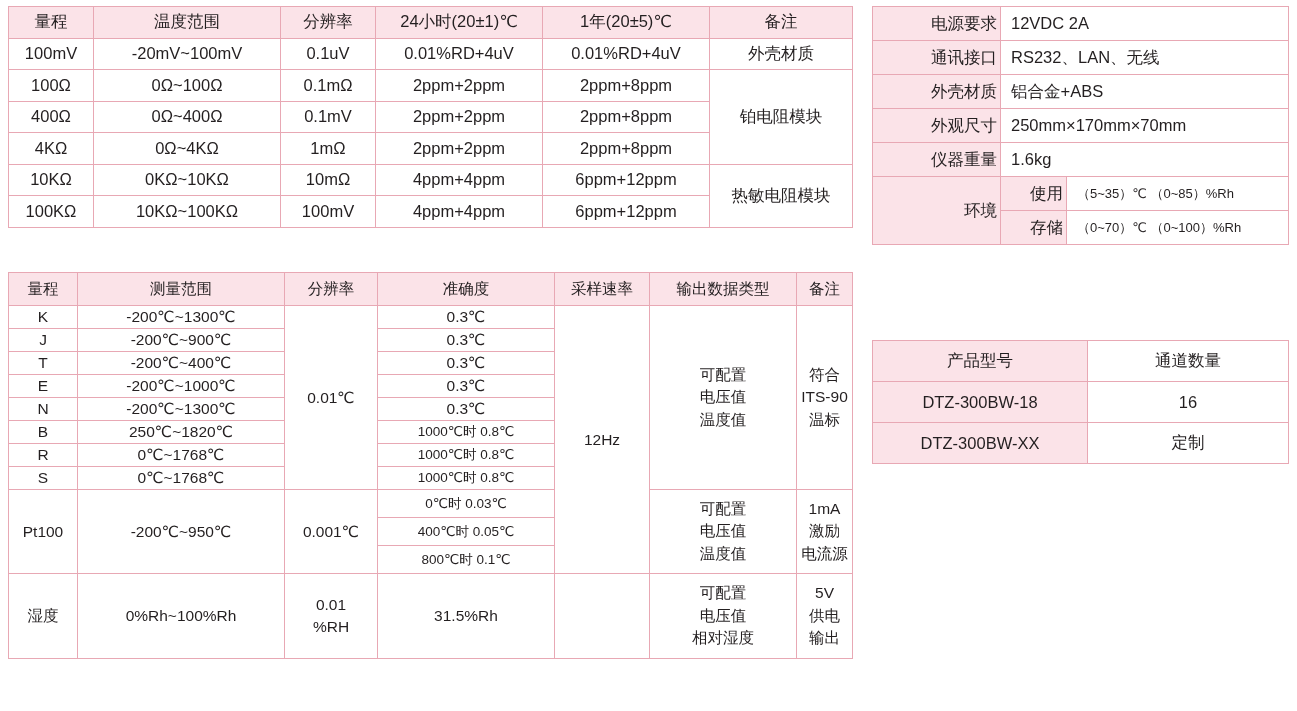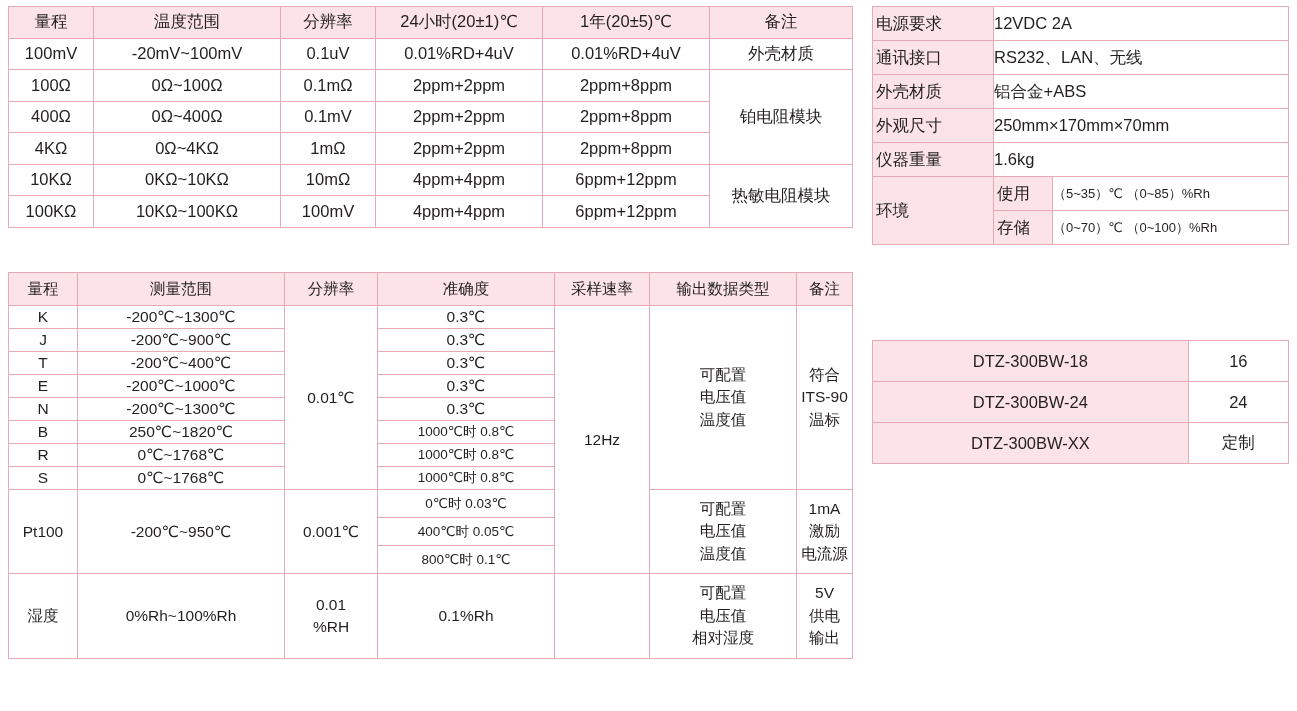--- a/index.html
+++ b/index.html
@@ -6,22 +6,22 @@
   body{width:1297px;height:711px;font-family:"Liberation Sans","DejaVu Sans",sans-serif;color:#231f20;}
   #page{position:relative;width:1297px;height:711px;}
   table{border-collapse:collapse;}
   td,th{border:1px solid #e8a8b4;text-align:center;vertical-align:middle;font-weight:normal;padding:0 3px;}
   .hdr{background:#fbe3e8;}
   .tbl-spec{position:absolute;left:8px;top:6px;width:845px;font-size:16.5px;}
   .tbl-spec td{height:30.5px;}
   .tbl-sensor{position:absolute;left:8px;top:272px;width:845px;font-size:15.5px;}
   .tbl-sensor td{height:22px;}
   .tbl-right{position:absolute;left:872px;top:6px;width:417px;font-size:16.5px;}
-  .tbl-right td{height:33px;text-align:left;padding-left:0;}
-  .tbl-right td.lbl{text-align:left;padding-left:3px;}
+  .tbl-right td{height:33px;text-align:left;padding-left:10px;}
+  .tbl-right td.lbl{text-align:right;padding-left:10px;}
   .tbl-model{position:absolute;left:872px;top:340px;width:417px;font-size:16.5px;}
   .tbl-model td{height:40px;}
   .nb{font-size:13px;}
   .sm{font-size:13.5px;}
   .env-lbl{width:62px;}
   .env-sub{width:52px;margin-top:32px;}
   .multi span{display:block;line-height:1.45;}
 </style>
 </head>
 <body>
@@ -174,21 +174,21 @@
       <td class="sm" style="height:27px">800℃时 0.1℃</td>
     </tr>
 
     <tr>
       <td style="height:84px">湿度</td>
       <td>0%Rh~100%Rh</td>
       <td class="multi">
         <span>0.01</span>
         <span>%RH</span>
       </td>
-      <td>0.1%Rh</td>
+      <td>31.5%Rh</td>
       <td></td>
       <td class="multi">
         <span>可配置</span>
         <span>电压值</span>
         <span>相对湿度</span>
       </td>
       <td class="multi">
         <span>5V</span>
         <span>供电</span>
         <span>输出</span>
@@ -226,28 +226,28 @@
     </tr>
     <tr>
       <td class="hdr lbl env-sub">存储</td>
       <td class="nb">（0~70）℃ （0~100）%Rh</td>
     </tr>
   </tbody>
     </table>
 
   <table class="tbl-model">
     <tbody>
+        <tr>
+      <td class="hdr" style="width:208px">产品型号</td>
+      <td>通道数量</td>
+    </tr>
     <tr>
       <td class="hdr">DTZ-300BW-18</td>
       <td>16</td>
     </tr>
     <tr>
-      <td class="hdr">DTZ-300BW-24</td>
-      <td>24</td>
-    </tr>
-    <tr>
       <td class="hdr">DTZ-300BW-XX</td>
       <td>定制</td>
     </tr>
   </tbody>
     </table>
 
 </div>
 
 </body></html>

